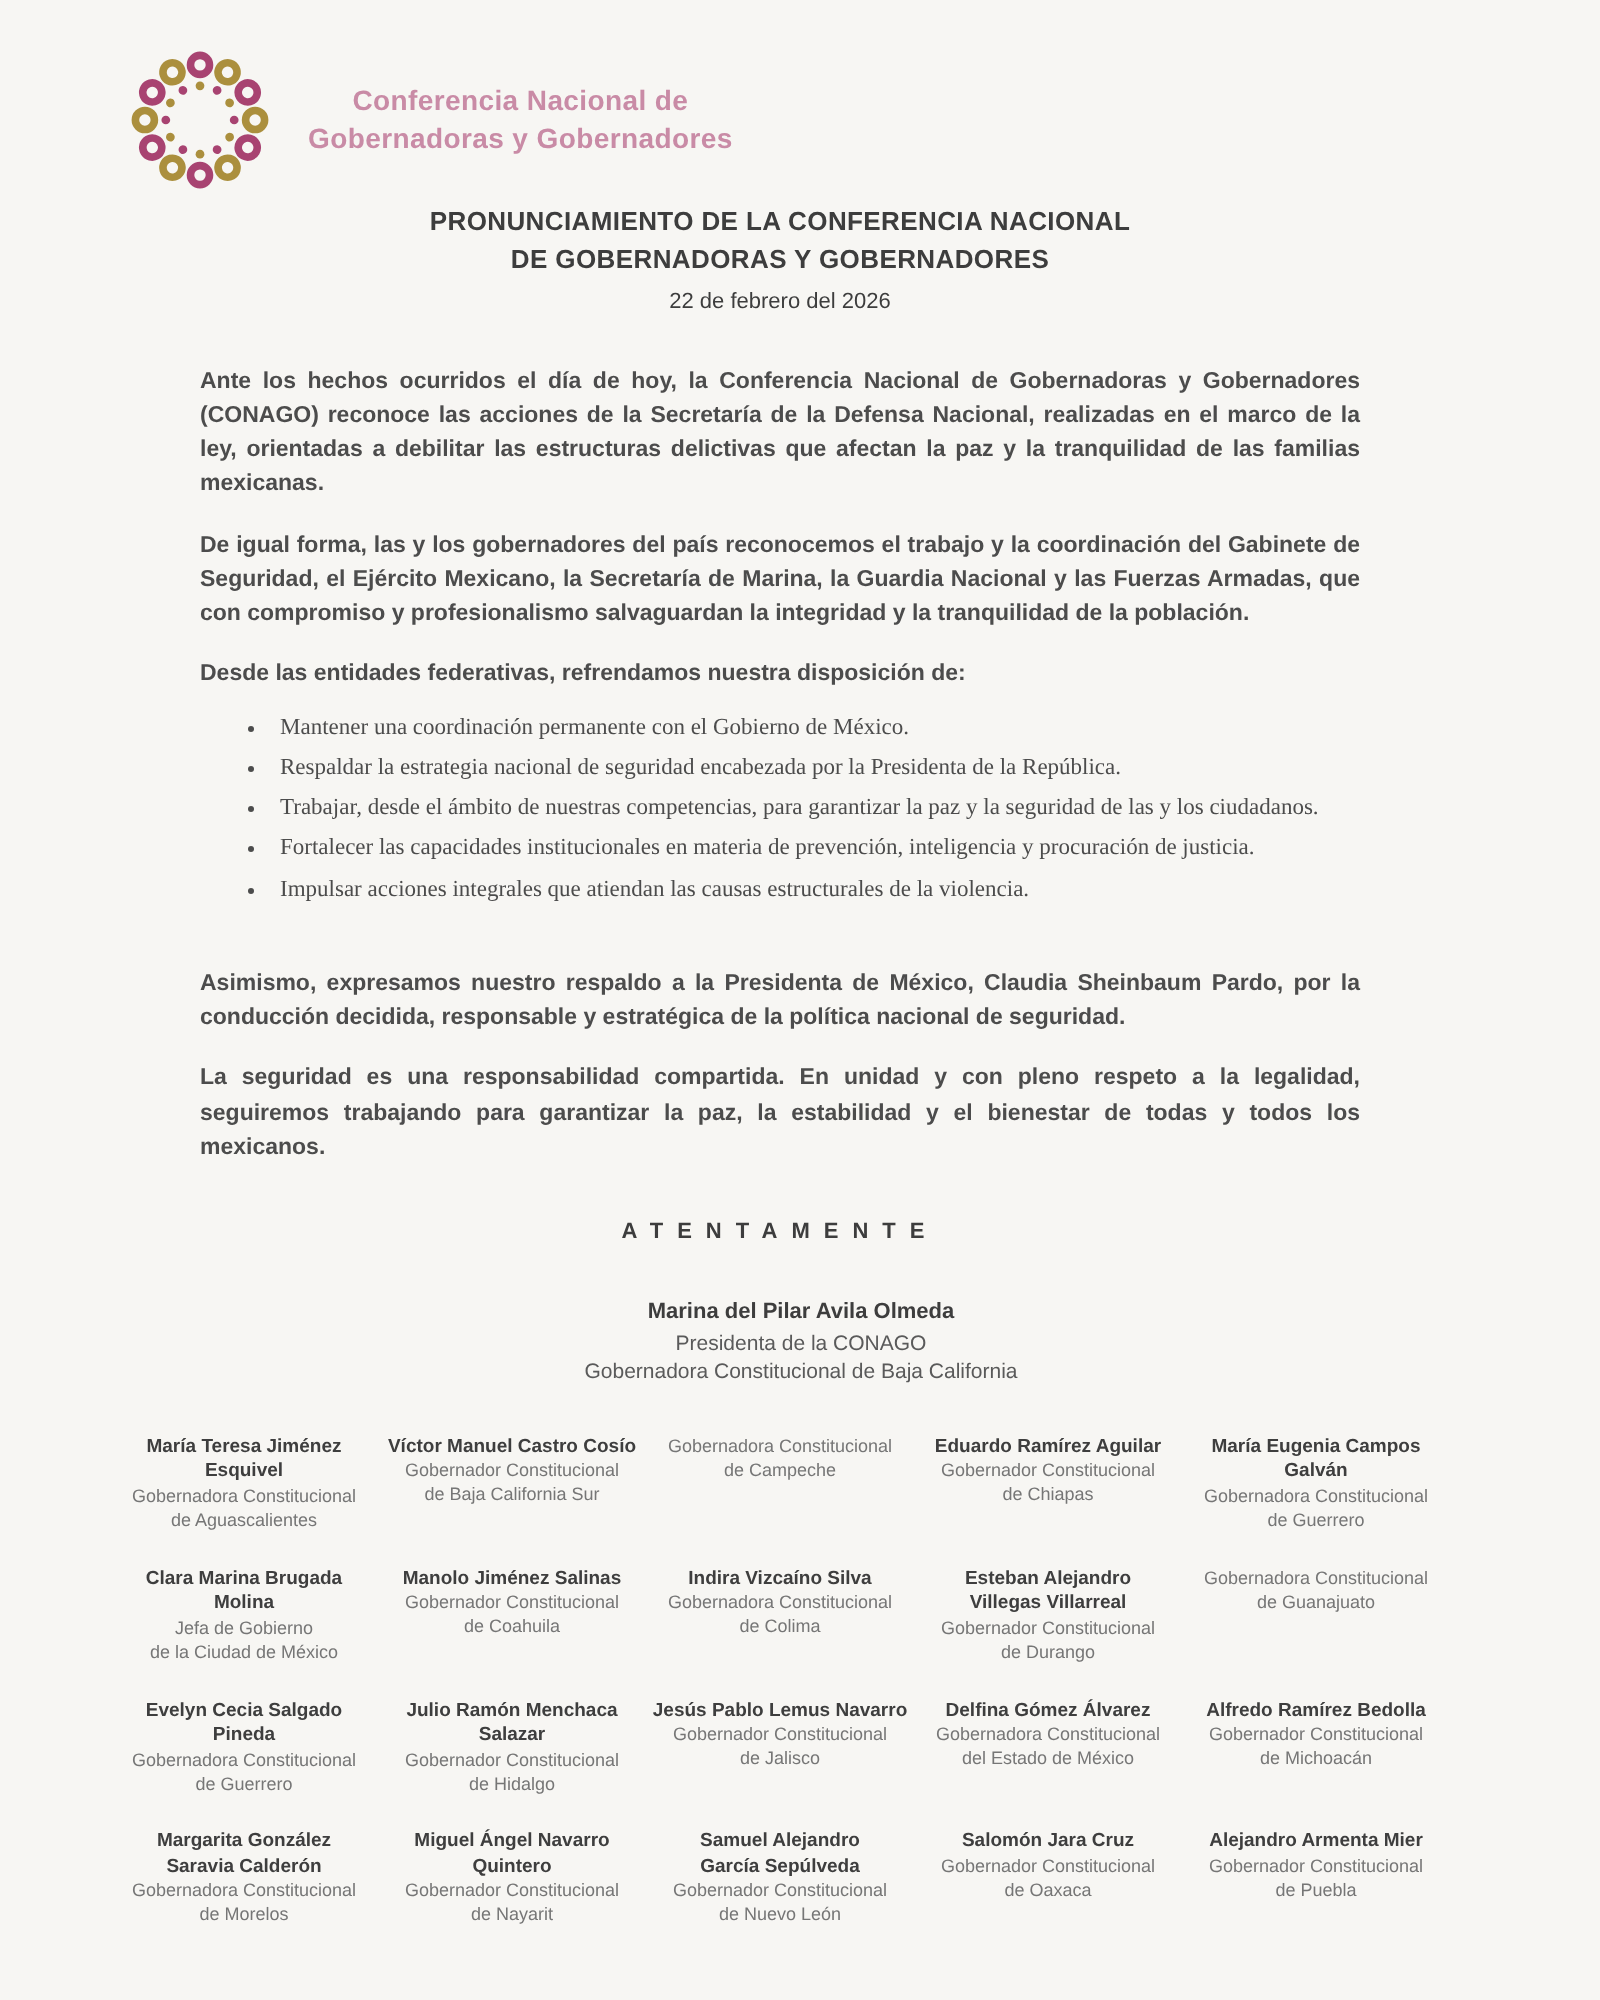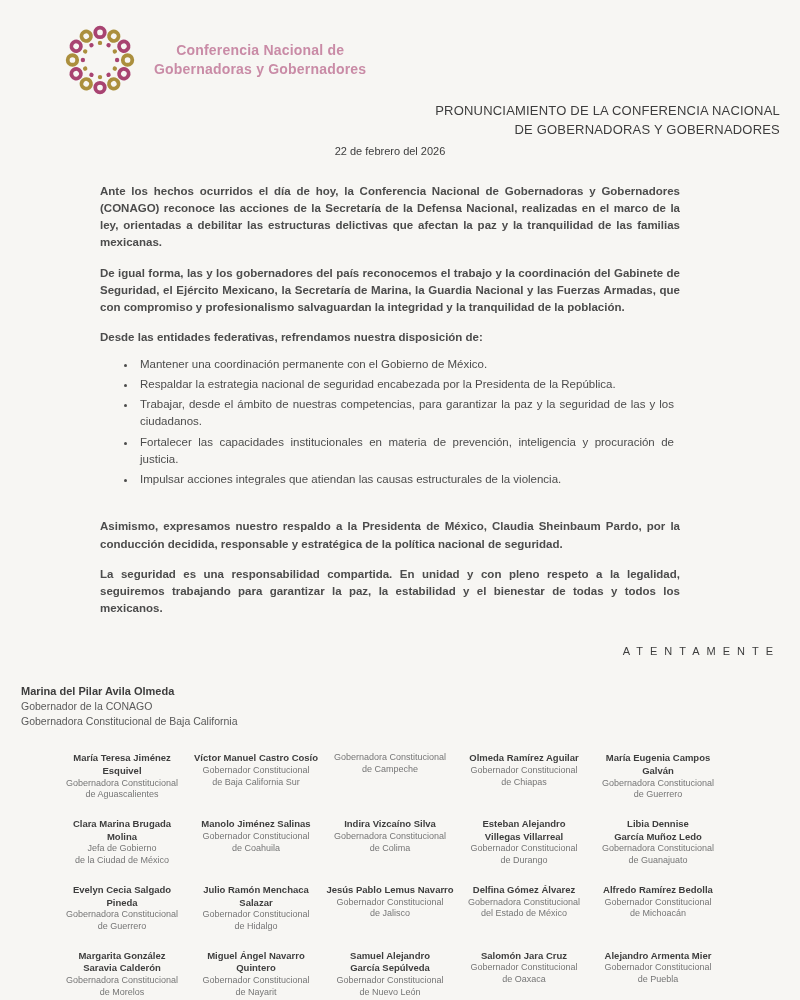--- a/index.html
+++ b/index.html
@@ -24,53 +24,54 @@
   .org-name {
     color:#c98ba6;
     font-size:14px;
     font-weight:600;
     line-height:1.35;
     text-align:center;
     letter-spacing:0.2px;
   }
   
   .title-block { text-align:center; margin-top:4px; color:#3d3d3d; }
-  .title-line  { font-size:13px; font-weight:normal; line-height:1.45; letter-spacing:0.2px;text-align:right; }
+  .title-line  { font-size:13px; font-weight:bold; line-height:1.45; letter-spacing:0.2px; }
   .title-date  { font-size:11px; font-weight:normal; margin-top:5px; }
   
   .content {
     margin:26px 100px 0 100px;
     font-size:11.5px;
     line-height:1.5;
     text-align:justify;
     color:#4c4c4c;
   }
   .content p { margin:0 0 13px 0;font-weight:bold; }
   .lead-in { margin-bottom:9px !important; }
   ul.commitments {
     margin:0 6px 13px 36px;
     padding:0;
+    font-family:Liberation Serif, serif;
   }
   ul.commitments li {
     margin:0 0 3px 0;
     padding-left:4px;
     text-align:justify;
   }
   ul.commitments li::marker { font-size:9px; }
   .gap-before { margin-top:30px !important; }
   
   .atentamente {
-    text-align:right;
-    font-weight:normal;
+    text-align:center;
+    font-weight:bold;
     font-size:11px;
     letter-spacing:7px;
     color:#3d3d3d;
     margin-top:27px;
   }
-  .president { margin-top:27px;margin-left:21px; }
+  .president { text-align:center; margin-top:27px;margin-left:21px; }
   .president .p-name { font-weight:bold; font-size:11px; color:#3d3d3d; line-height:1.4; }
   .president .p-role { font-size:10.5px; color:#5a5a5a; line-height:1.4; }
   
   .sig-grid {
     display:grid;
     grid-template-columns:repeat(5, 1fr);
     align-items:start;
     margin:24px 58px 0 58px;
     row-gap:17px;
     column-gap:6px;
@@ -173,41 +174,41 @@
         <li>Impulsar acciones integrales que atiendan las causas estructurales de la violencia.</li>
       </ul>
     <p class="gap-before">Asimismo, expresamos nuestro respaldo a la Presidenta de México, Claudia Sheinbaum Pardo, por la conducción decidida, responsable y estratégica de la política nacional de seguridad.</p>
     <p>La seguridad es una responsabilidad compartida. En unidad y con pleno respeto a la legalidad, seguiremos trabajando para garantizar la paz, la estabilidad y el bienestar de todas y todos los mexicanos.</p>
   </div>
 
   <div class="atentamente">ATENTAMENTE</div>
 
   <div class="president">
     <div class="p-name">Marina del Pilar Avila Olmeda</div>
-    <div class="p-role">Gobernador de la CONAGO</div>
+    <div class="p-role">Presidenta de la CONAGO</div>
     <div class="p-role">Gobernadora Constitucional de Baja California</div>
   </div>
 
   <div class="sig-grid" id="sig-grid">
       <div class="sig-cell">
         <div class="sig-name">María Teresa Jiménez Esquivel</div>
         <div class="sig-role">Gobernadora Constitucional</div>
         <div class="sig-role">de Aguascalientes</div>
       </div>
       <div class="sig-cell">
         <div class="sig-name">Víctor Manuel Castro Cosío</div>
         <div class="sig-role">Gobernador Constitucional</div>
         <div class="sig-role">de Baja California Sur</div>
       </div>
       <div class="sig-cell">
         <div class="sig-role">Gobernadora Constitucional</div>
         <div class="sig-role">de Campeche</div>
       </div>
       <div class="sig-cell">
-        <div class="sig-name">Olmeda Ramírez Aguilar</div>
+        <div class="sig-name">Eduardo Ramírez Aguilar</div>
         <div class="sig-role">Gobernador Constitucional</div>
         <div class="sig-role">de Chiapas</div>
       </div>
       <div class="sig-cell">
         <div class="sig-name">María Eugenia Campos Galván</div>
         <div class="sig-role">Gobernadora Constitucional</div>
         <div class="sig-role">de Guerrero</div>
       </div>
       <div class="sig-cell">
         <div class="sig-name">Clara Marina Brugada Molina</div>
@@ -224,22 +225,20 @@
         <div class="sig-role">Gobernadora Constitucional</div>
         <div class="sig-role">de Colima</div>
       </div>
       <div class="sig-cell">
         <div class="sig-name">Esteban Alejandro
 Villegas Villarreal</div>
         <div class="sig-role">Gobernador Constitucional</div>
         <div class="sig-role">de Durango</div>
       </div>
       <div class="sig-cell">
-        <div class="sig-name">Libia Dennise
-García Muñoz Ledo</div>
         <div class="sig-role">Gobernadora Constitucional</div>
         <div class="sig-role">de Guanajuato</div>
       </div>
       <div class="sig-cell">
         <div class="sig-name">Evelyn Cecia Salgado Pineda</div>
         <div class="sig-role">Gobernadora Constitucional</div>
         <div class="sig-role">de Guerrero</div>
       </div>
       <div class="sig-cell">
         <div class="sig-name">Julio Ramón Menchaca Salazar</div>

